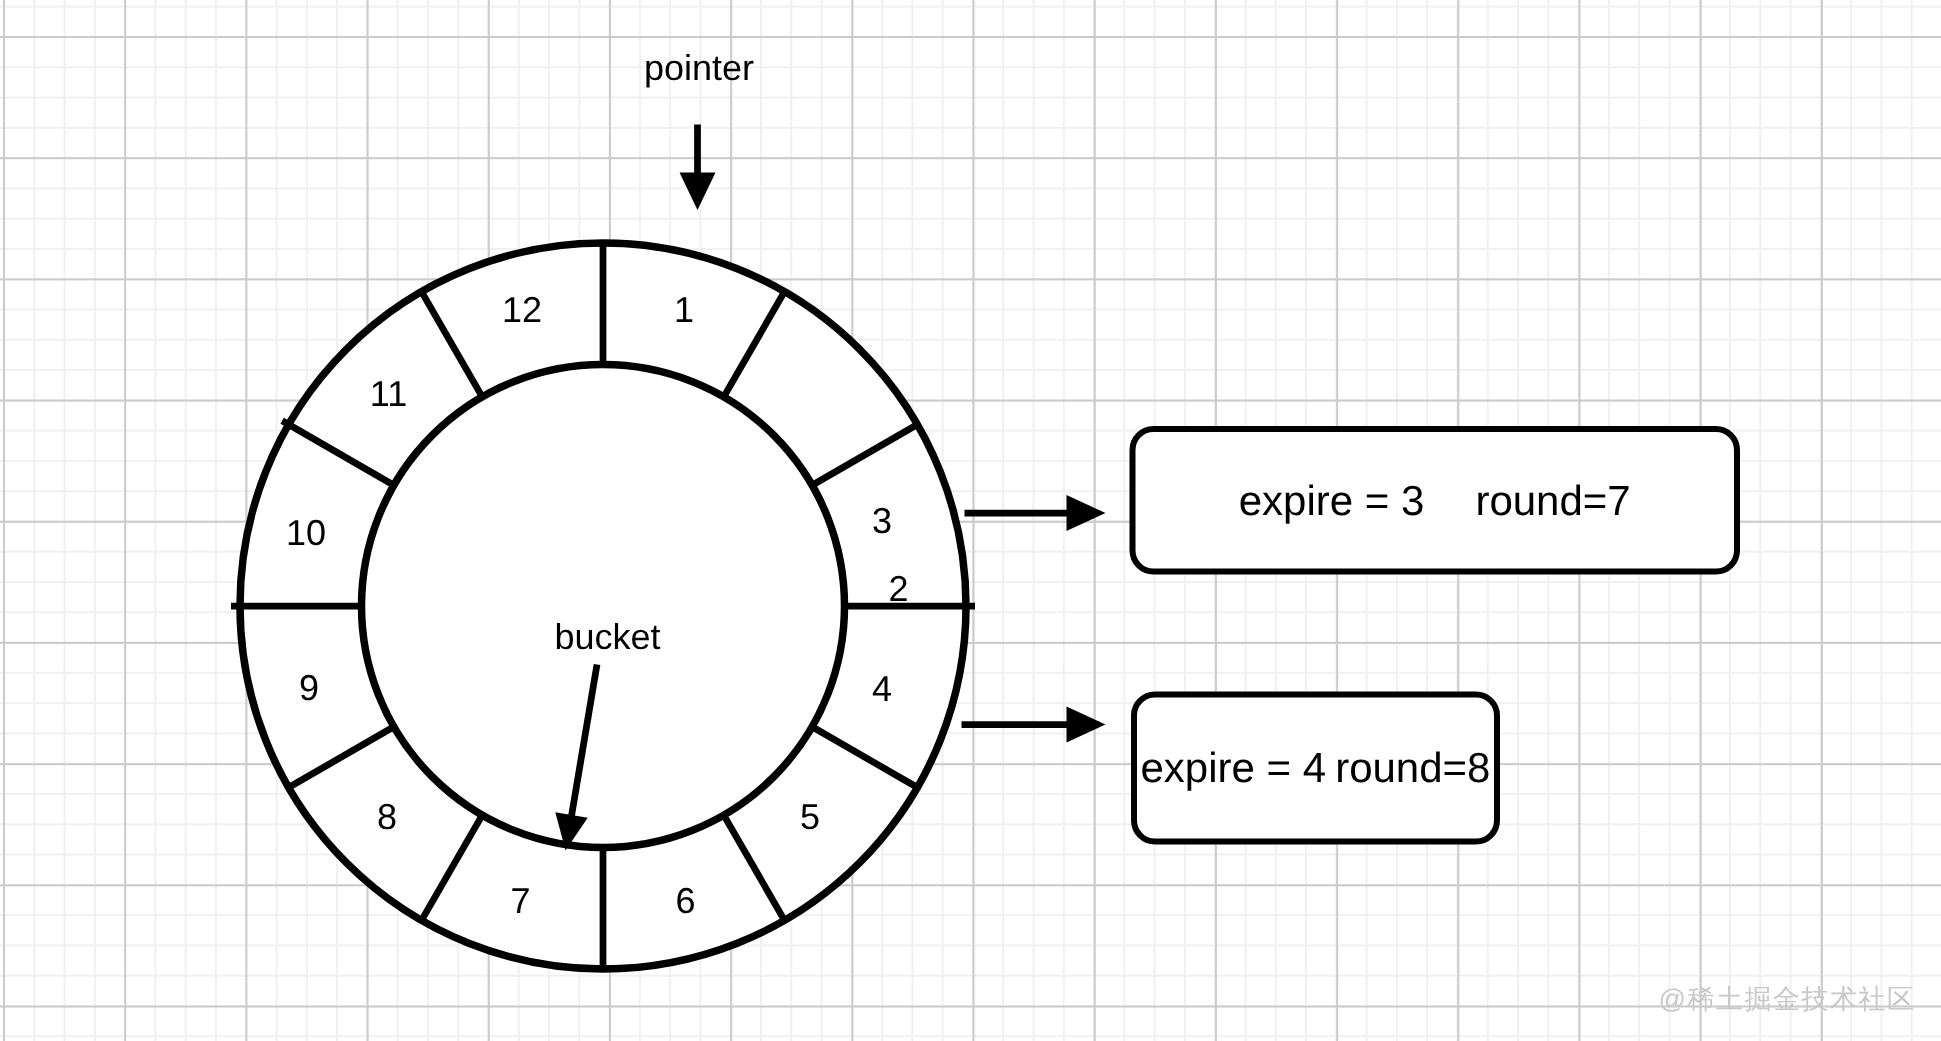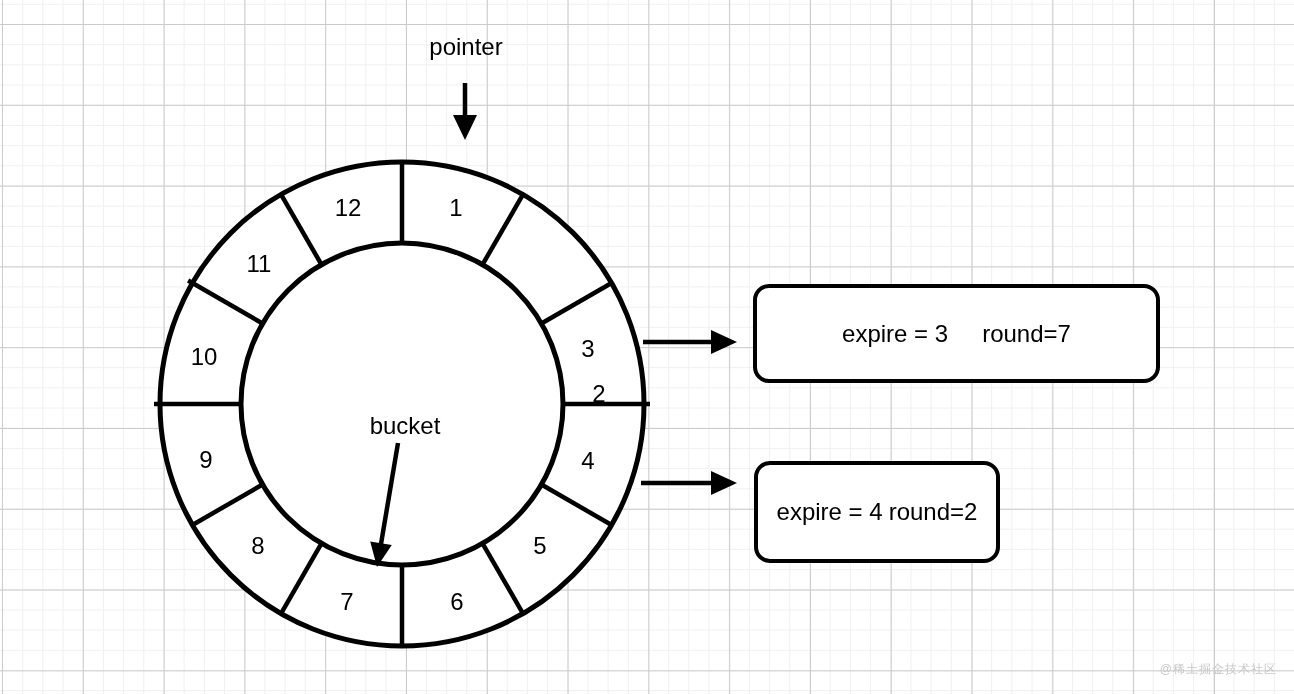--- a/index.html
+++ b/index.html
@@ -45,32 +45,32 @@
 
   .note-box {
     position: absolute;
     box-sizing: border-box;
     background: #ffffff;
     border: 4px solid #000000;
     border-radius: 16px;
     display: flex;
     align-items: center;
     justify-content: center;
-    font-size: 24px;
+    font-size: 28px;
     color: #000000;
     white-space: nowrap;
   }
   .note-box-1 { left: 753px; top: 284px; width: 407px; height: 99px; gap: 34px; }
   .note-box-2 { left: 754px; top: 461px; width: 246px; height: 102px; gap: 6px; }
 
   .watermark {
     position: absolute;
     right: 17px;
     bottom: 16px;
-    font-size: 12px;
+    font-size: 18px;
     color: #c8c8c8;
     letter-spacing: 1px;
   }
 </style>
 </head>
 <body>
 
 <div class="canvas">
 
   <svg class="diagram" viewBox="0 0 1294 694">
@@ -129,18 +129,18 @@
     </g>
   </svg>
 
   <div class="note-box note-box-1">
     <span>expire = 3</span>
     <span>round=7</span>
   </div>
 
   <div class="note-box note-box-2">
     <span>expire = 4</span>
-    <span>round=2</span>
+    <span>round=8</span>
   </div>
 
   <div class="watermark">@稀土掘金技术社区</div>
 
 </div>
 
 </body></html>

